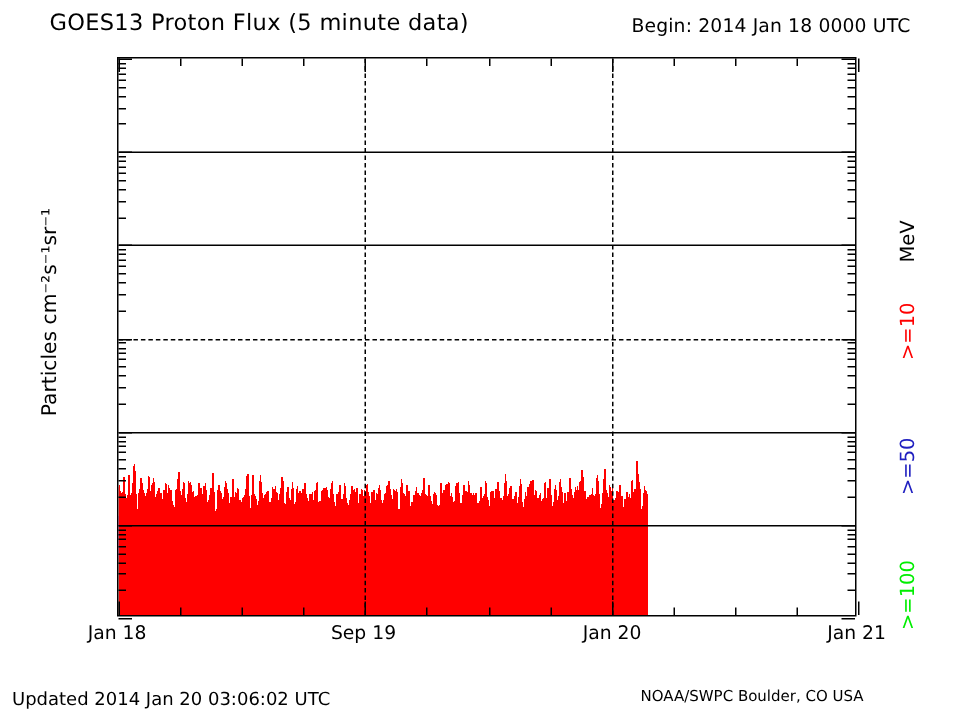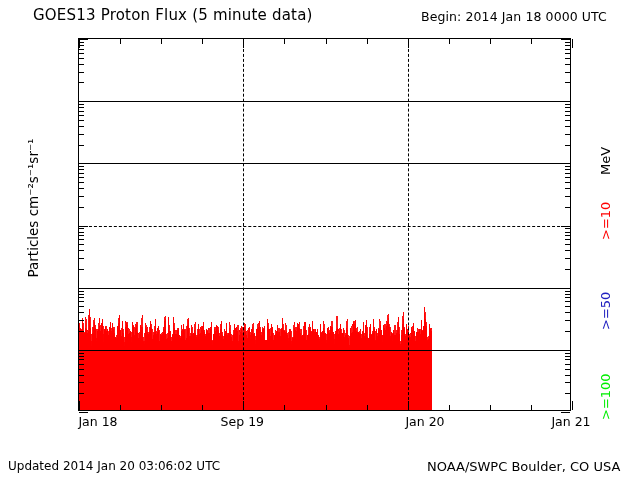--- a/index.html
+++ b/index.html
@@ -42,21 +42,21 @@
   .xtickT.maj{height:9px;}
   .xtickT.min{height:5px;}
   .xlab{position:absolute;top:414px;font-size:12.5px;white-space:pre;
         transform:translateX(-50%);}
 
   
   .rlab{position:absolute;left:598px;font-size:13px;white-space:pre;
         transform:rotate(-90deg);transform-origin:0 0;}
 
   #updated{left:8px;top:459px;font-size:12px;}
-  #noaa{left:427px;top:459px;font-size:13px;}
+  #noaa{left:427px;top:459px;font-size:10px;}
 
   svg{display:block;}
 </style>
 </head>
 <body>
 
 <div id="page">
 
   <div class="txt" id="title">GOES13 Proton Flux (5 minute data)</div>
 
@@ -218,23 +218,23 @@
         <div class="xtick min" style="left: 410.833px;"></div>
         <div class="xtickT min" style="left: 410.833px;"></div>
         <div class="xtick min" style="left: 451.917px;"></div>
         <div class="xtickT min" style="left: 451.917px;"></div>
         <div class="xtick maj" style="left: 493px;"></div>
         <div class="xtickT maj" style="left: 493px;"></div>
       </div>
   </div>
 
   <div id="axis-labels">
-      <div class="xlab" style="left: 78px; margin-left: 20px;">Jan 18</div>
+      <div class="xlab" style="left: 78px;">Jan 18</div>
       <div class="xlab" style="left: 242.333px;">Sep 19</div>
-      <div class="xlab" style="left: 425px; text-align: center;">Jan 20</div>
+      <div class="xlab" style="left: 408px; text-align: center;">Jan 20</div>
       <div class="xlab" style="left: 571px;">Jan 21</div>
     </div>
   <div id="right-legend">
       <div class="rlab" style="top: 175px; color: rgb(0, 0, 0);">MeV</div>
       <div class="rlab" style="top: 240px; color: rgb(255, 0, 0);">&gt;=10</div>
       <div class="rlab" style="top: 330px; color: rgb(32, 32, 192);">&gt;=50</div>
       <div class="rlab" style="top: 420px; color: rgb(0, 238, 0);">&gt;=100</div>
     </div>
 
   <div class="txt" id="updated">Updated 2014 Jan 20 03:06:02 UTC</div>

